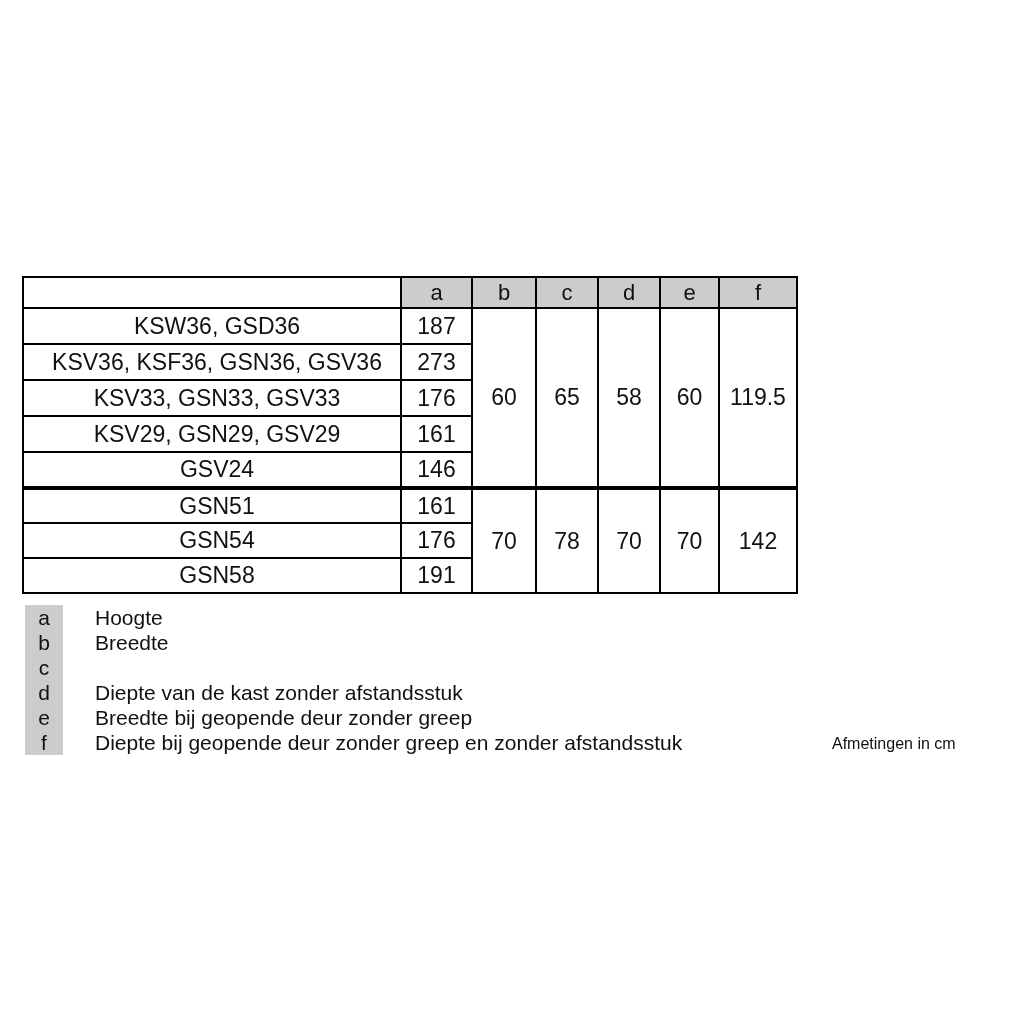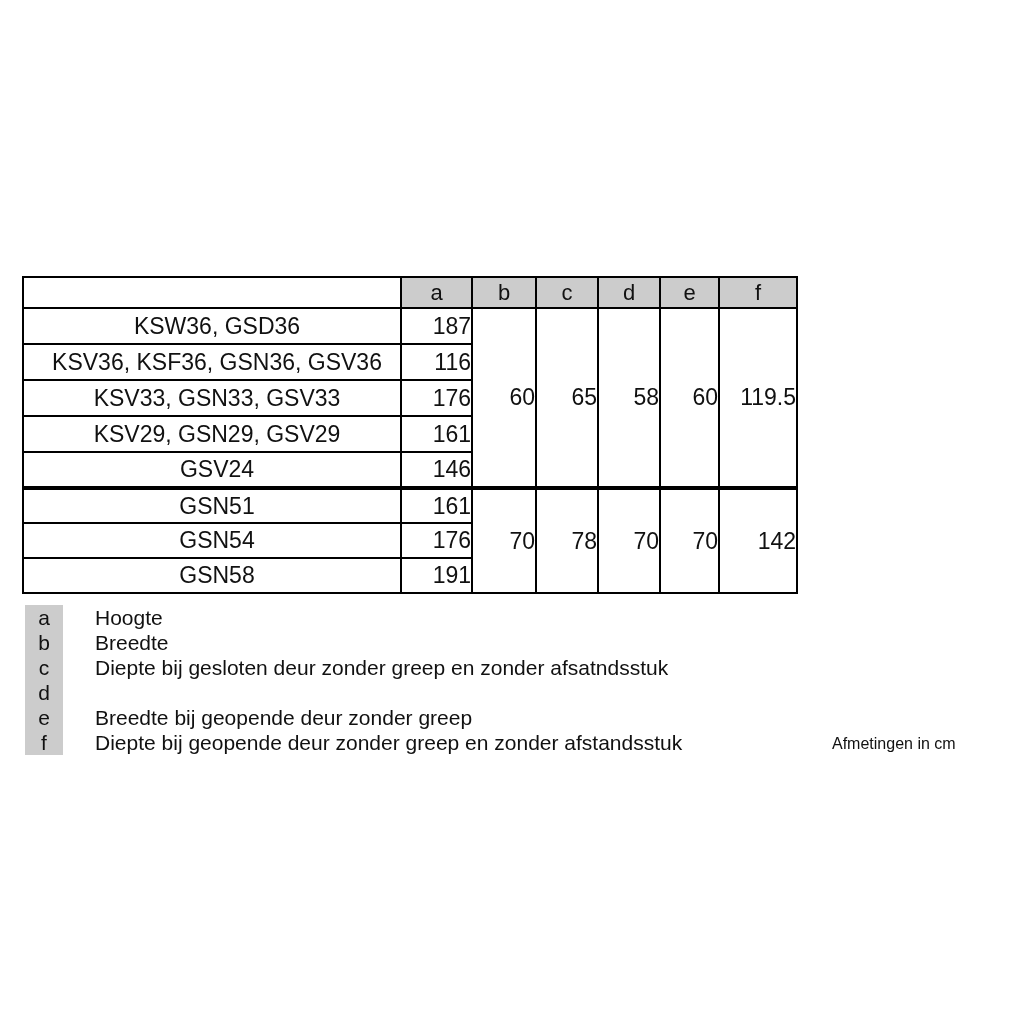--- a/index.html
+++ b/index.html
@@ -30,21 +30,21 @@
   .dim-table tr.s1-row { height: 36px; }
   .dim-table tr.s2-row { height: 35px; }
   .dim-table th {
     background: #cccccc;
     font-size: 22px;
     text-align: center;
   }
   .dim-table th.corner { background: #ffffff; }
   .dim-table td { font-size: 23px; vertical-align: middle; }
   .dim-table td.models { text-align: center; padding-left: 10px; }
-  .dim-table td.val { text-align: right; margin-left: 24px; }
+  .dim-table td.val { text-align: center; margin-left: 24px; }
   .dim-table tr.thick-top td { border-top: 4px solid #000000; }
 
   .legend {
     position: absolute;
     left: 25px;
     top: 605px;
   }
   .legend-row { display: flex; height: 25px; align-items: stretch; }
   .legend-key {
     width: 38px;
@@ -101,21 +101,21 @@
         <td class="models">KSW36, GSD36</td>
         <td class="val">187</td>
         <td class="val" rowspan="5">60</td>
         <td class="val" rowspan="5">65</td>
         <td class="val" rowspan="5">58</td>
         <td class="val" rowspan="5">60</td>
         <td class="val" rowspan="5">119.5</td>
       </tr>
       <tr class="s1-row">
         <td class="models">KSV36, KSF36, GSN36, GSV36</td>
-        <td class="val">116</td>
+        <td class="val">273</td>
       </tr>
       <tr class="s1-row">
         <td class="models">KSV33, GSN33, GSV33</td>
         <td class="val">176</td>
       </tr>
       <tr class="s1-row">
         <td class="models">KSV29, GSN29, GSV29</td>
         <td class="val">161</td>
       </tr>
       <tr class="s1-row">
@@ -147,24 +147,24 @@
     <div class="legend-row">
       <span class="legend-key">a</span>
       <span class="legend-label">Hoogte</span>
     </div>
     <div class="legend-row">
       <span class="legend-key">b</span>
       <span class="legend-label">Breedte</span>
     </div>
     <div class="legend-row">
       <span class="legend-key">c</span>
-      <span class="legend-label">Diepte bij gesloten deur zonder greep en zonder afsatndsstuk</span>
     </div>
     <div class="legend-row">
       <span class="legend-key">d</span>
+      <span class="legend-label">Diepte van de kast zonder afstandsstuk</span>
     </div>
     <div class="legend-row">
       <span class="legend-key">e</span>
       <span class="legend-label">Breedte bij geopende deur zonder greep</span>
     </div>
     <div class="legend-row">
       <span class="legend-key">f</span>
       <span class="legend-label">Diepte bij geopende deur zonder greep en zonder afstandsstuk</span>
     </div>
   </div>

